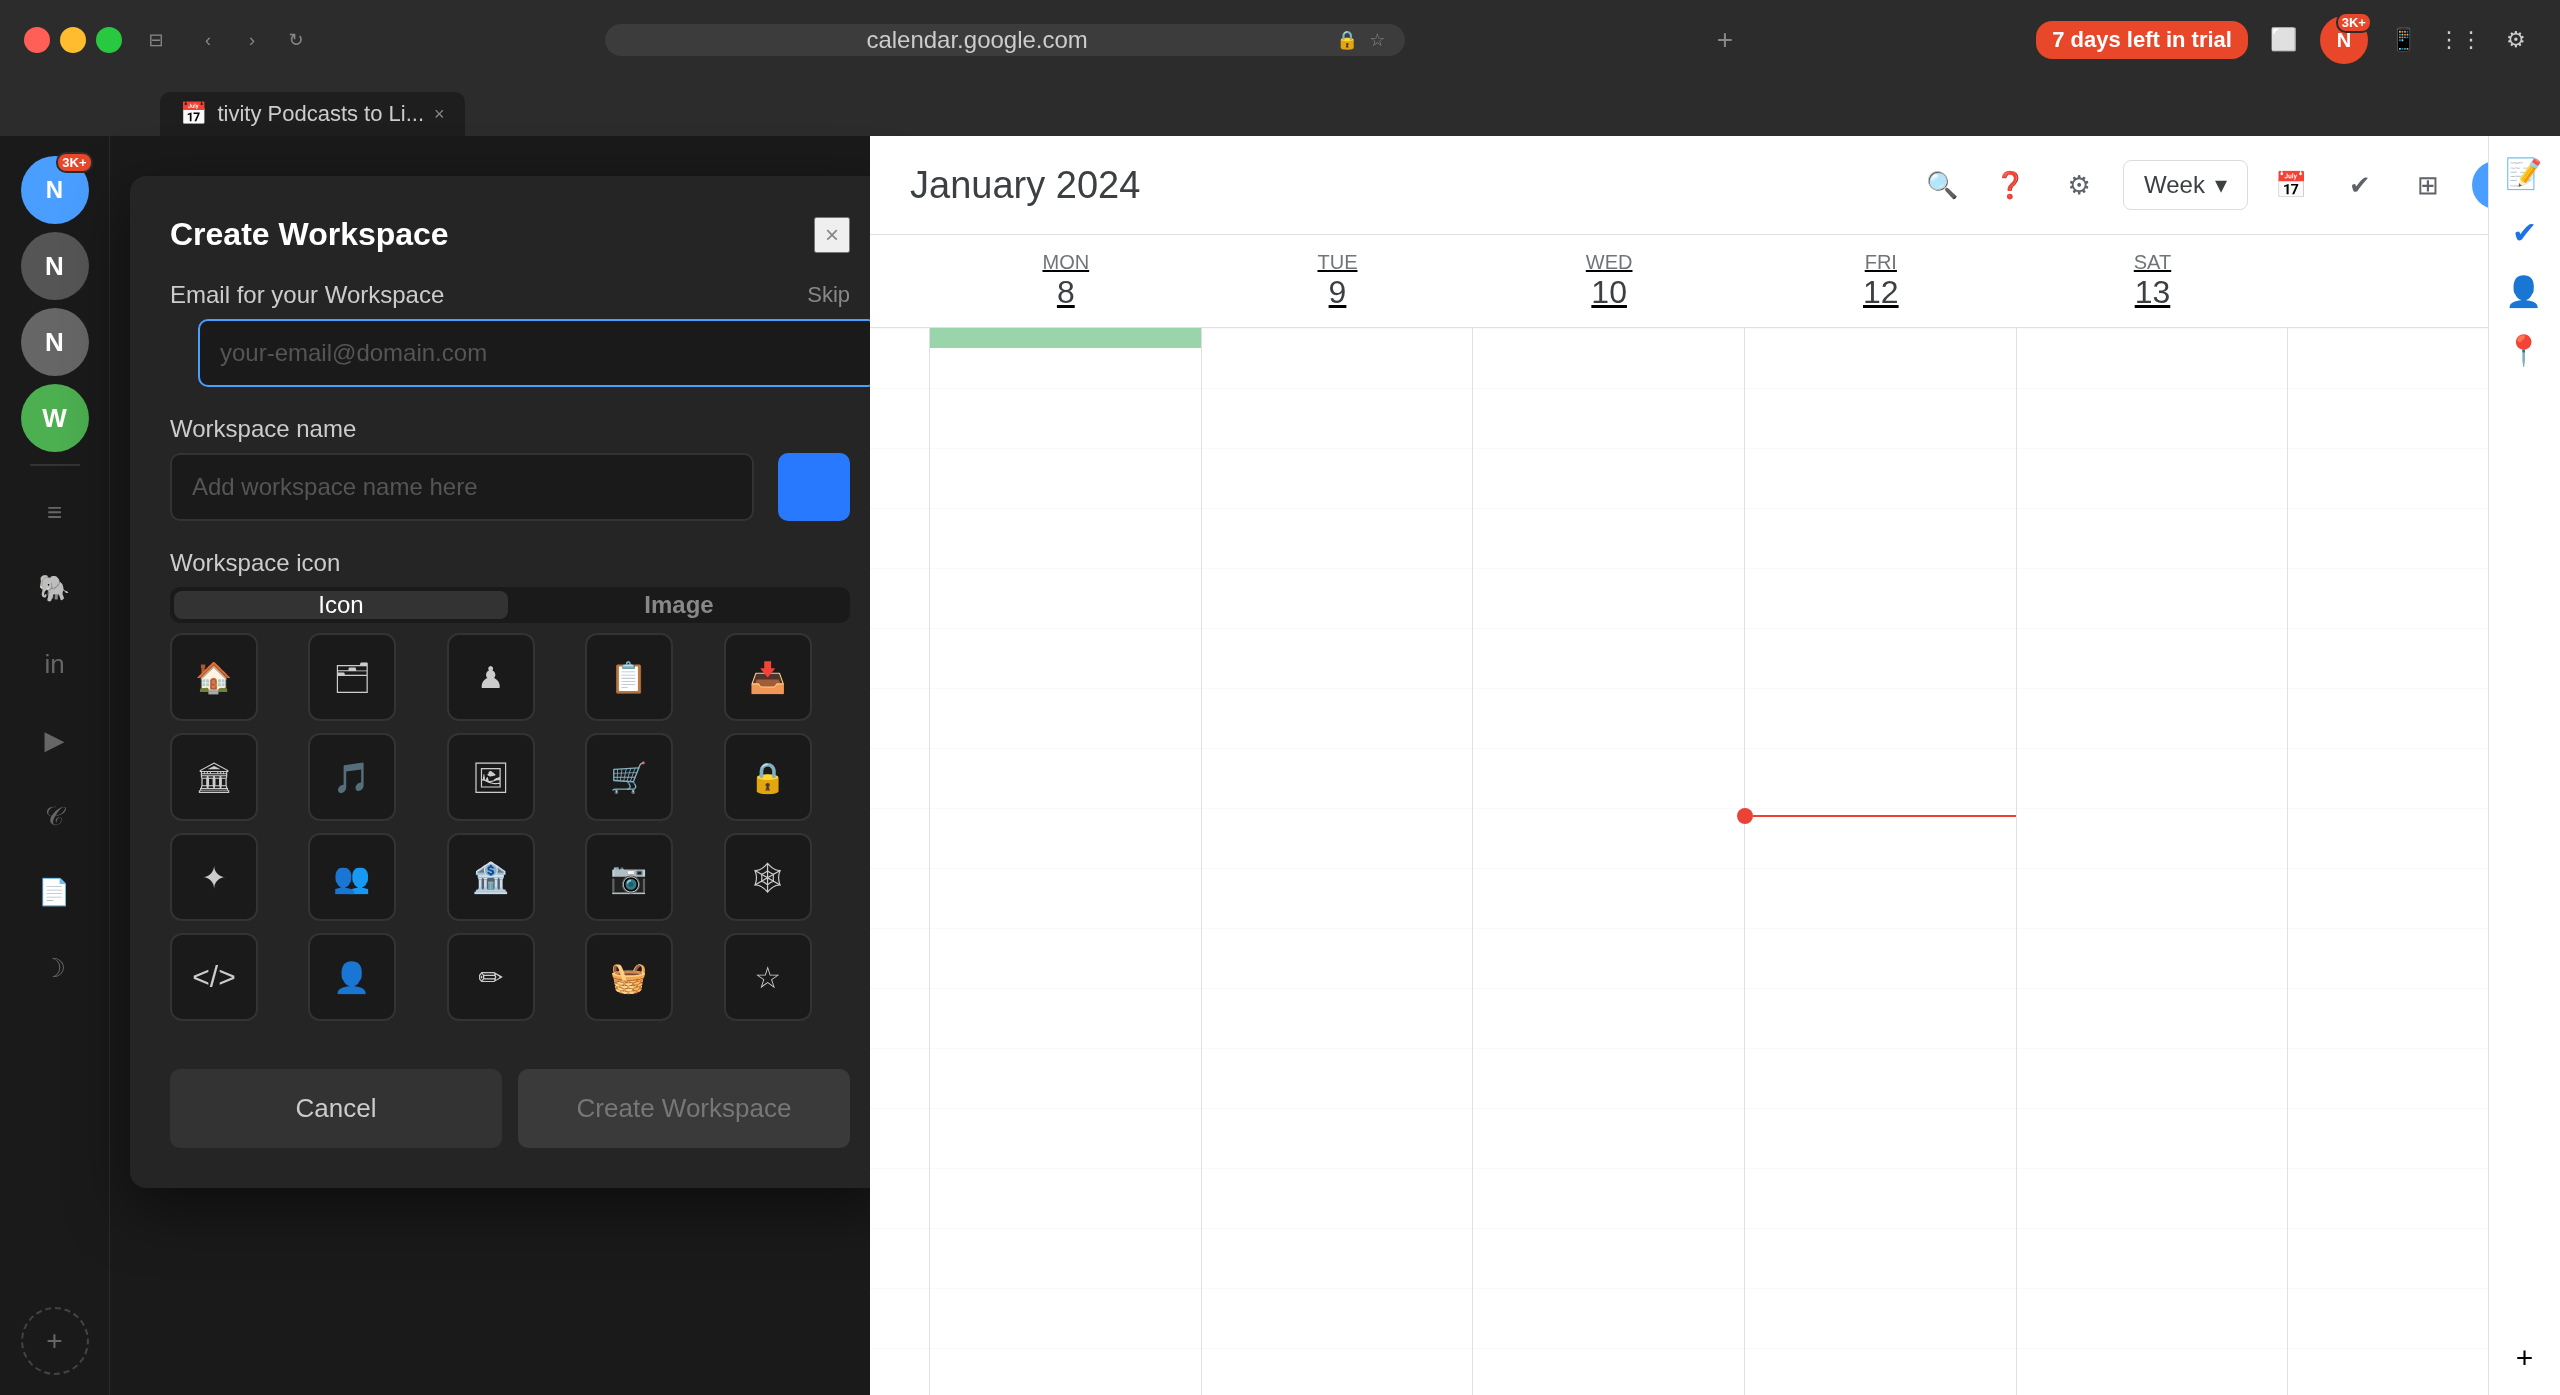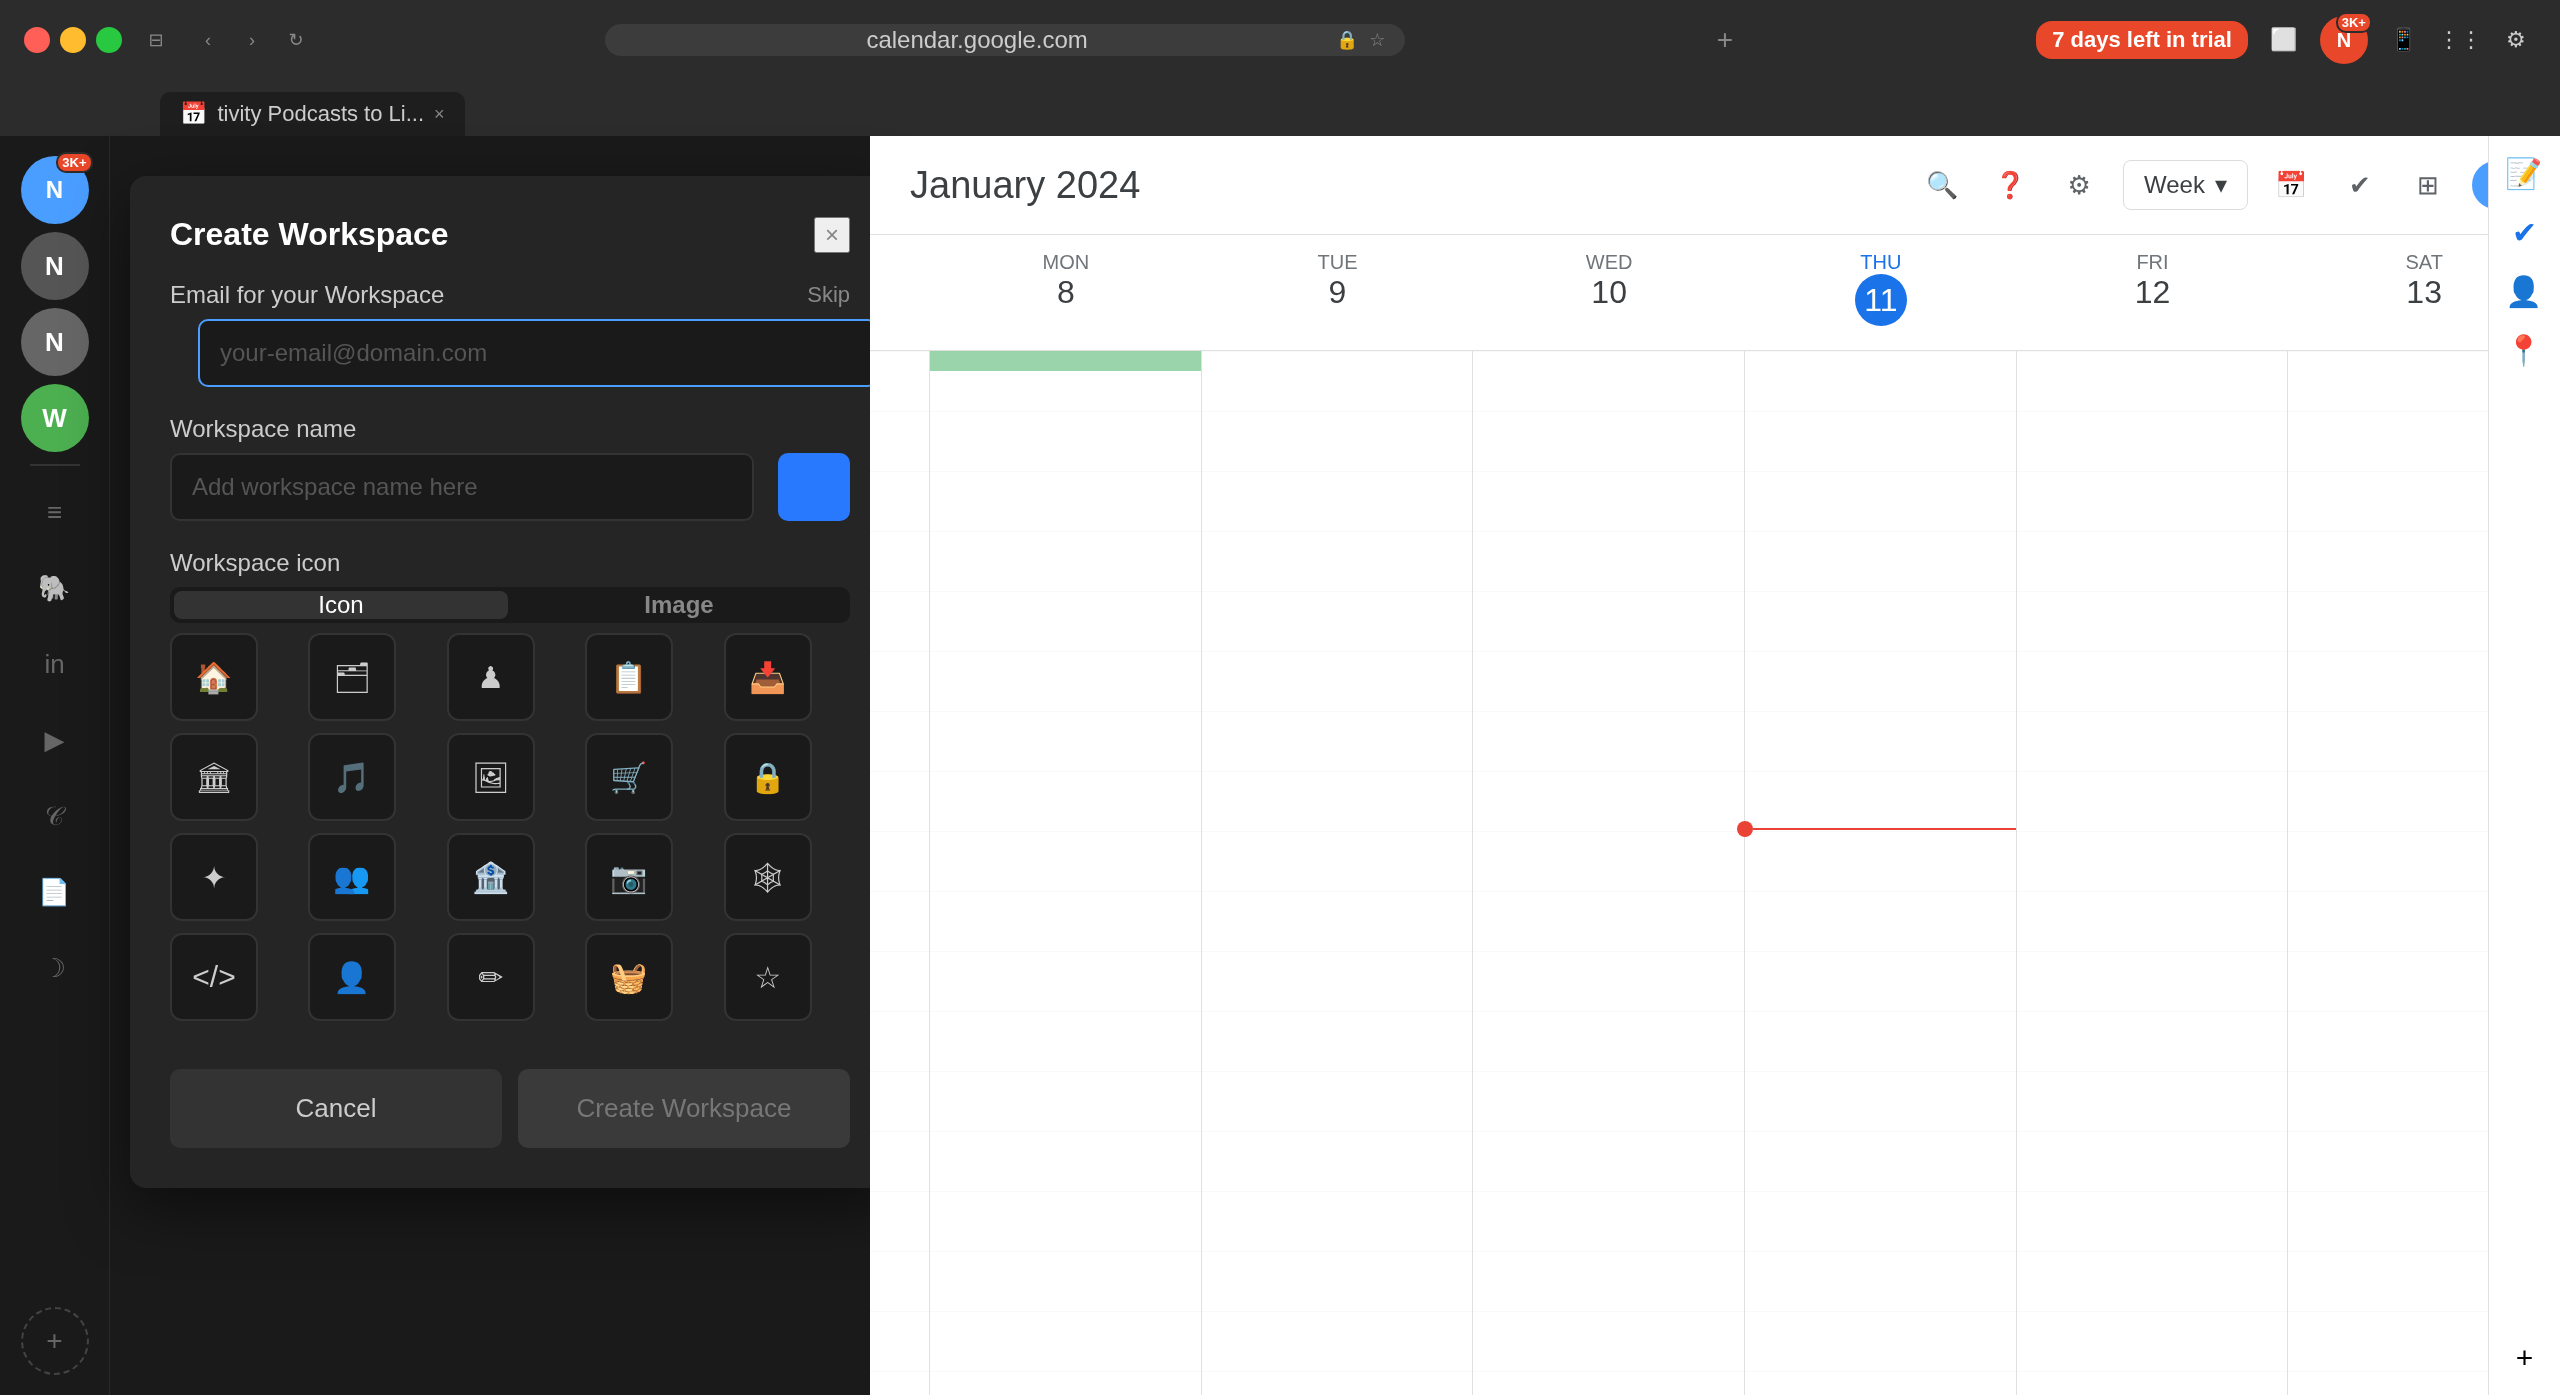--- a/index.html
+++ b/index.html
@@ -407,22 +407,23 @@
       color: #3c4043;
       display: flex;
       align-items: center;
       gap: 10px;
       cursor: pointer;
     }
 
     .cal-days-header {
       display: grid;
       grid-template-columns: 60px repeat(6, 1fr);
-      padding: 0 0 8px 0;
+      padding: 0 0 0 0;
       border-bottom: 1px solid #e0e0e0;
+      text-decoration: underline;
     }
     .day-header {
       text-align: center;
       padding: 16px 8px;
       font-size: 20px;
       color: #70757a;
     }
     .day-num {
       font-size: 32px;
       font-weight: 400;
@@ -597,24 +598,20 @@
         </div>
         <div class="day-header">
           <span>TUE</span>
           <span class="day-num">9</span>
         </div>
         <div class="day-header">
           <span>WED</span>
           <span class="day-num">10</span>
         </div>
         <div class="day-header">
-          <span style="color:#1a73e8;">THU</span>
-          <span class="day-num today">11</span>
-        </div>
-        <div class="day-header">
           <span>FRI</span>
           <span class="day-num">12</span>
         </div>
         <div class="day-header">
           <span>SAT</span>
           <span class="day-num">13</span>
         </div>
       </div>
 
       <div class="cal-grid" style="background: repeating-linear-gradient(to bottom, #f8f9fa 0px, #f8f9fa 1px, white 1px, white 60px); display:grid; grid-template-columns: 60px repeat(6,1fr);">

